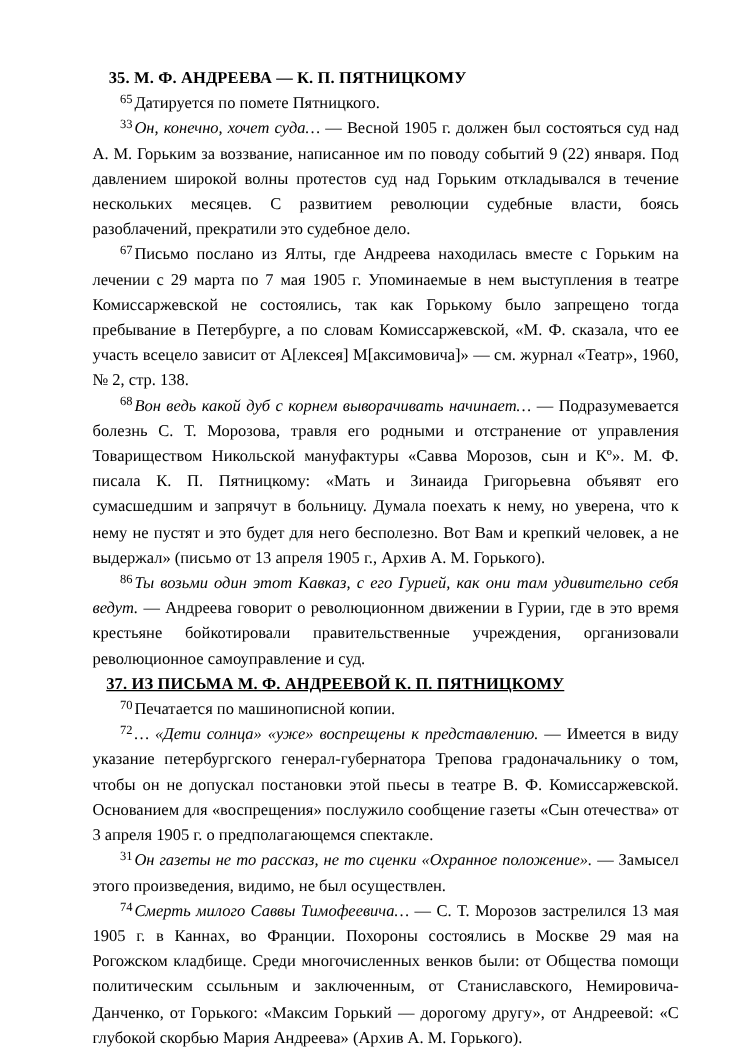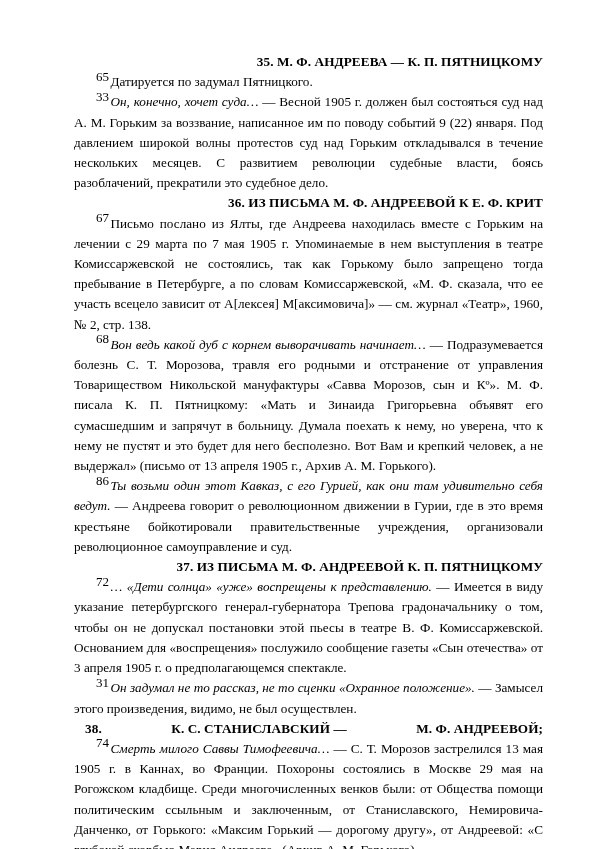--- a/index.html
+++ b/index.html
@@ -18,30 +18,30 @@
     position: relative;
     width: 600px;
     height: 849px;
     box-sizing: border-box;
     padding: 52px 57px 0 74px;
   }
 
   h2.heading {
     font-size: 13.2px;
     font-weight: bold;
-    text-align: right;
+    text-align: left;
     margin: 0 0 0 0;
     padding: 0;
     line-height: 20.2px;
     letter-spacing: 0.1px;
     white-space: nowrap;
   }
   h2.heading.indent-1 { padding-left: 13px; }
   h2.heading.indent-2 { padding-left: 11px; }
-  h2.heading.indent-3 { padding-left: 11px; }
+  h2.heading.indent-3 { padding-left: 11px; text-decoration: underline; }
 
   
   h2.heading.justified {
     display: flex;
     justify-content: space-between;
     padding-left: 11px;
     padding-right: 0px;
     white-space: nowrap;
   }
 
@@ -49,78 +49,75 @@
     font-size: 13.2px;
     line-height: 20.2px;
     text-align: justify;
     text-justify: inter-word;
     margin: 0;
     text-indent: 22px;
     hyphens: none;
   }
 
   sup.fn {
-    font-size: 13px;
+    font-size: 10px;
     vertical-align: 0.42em;
     line-height: 0;
     padding-right: 1.5px;
     margin-top: 20px;
   }
   i, .it { font-style: italic; }
 
   a.doclink {
     color: #3333aa;
     text-decoration: underline;
   }
 </style>
 </head>
 <body>
 
 <div id="page">
 
   <h2 class="heading indent-1">35. М. Ф. АНДРЕЕВА — К. П. ПЯТНИЦКОМУ</h2>
 
   <p class="note">
-    <sup class="fn">65</sup><span>Датируется по задумал Пятницкого.</span>
+    <sup class="fn">65</sup><span>Датируется по помете Пятницкого.</span>
   </p>
 
   <p class="note">
     <sup class="fn">33</sup><i class="it">Он, конечно, хочет суда…</i><span> — Весной 1905 г. должен был состояться суд над А. М. Горьким за воззвание, написанное им по поводу событий 9 (22) января. Под давлением широкой волны протестов суд над Горьким откладывался в течение нескольких месяцев. С развитием революции судебные власти, боясь разоблачений, прекратили это судебное дело.</span>
   </p>
 
-  <h2 class="heading indent-2">36. ИЗ ПИСЬМА М. Ф. АНДРЕЕВОЙ К Е. Ф. КРИТ</h2>
 
   <p class="note">
     <sup class="fn">67</sup><span>Письмо послано из Ялты, где Андреева находилась вместе с Горьким на лечении с 29 марта по 7 мая 1905 г. Упоминаемые в нем выступления в театре Комиссаржевской не состоялись, так как Горькому было запрещено тогда пребывание в Петербурге, а по словам Комиссаржевской, «М. Ф. сказала, что ее участь всецело зависит от А[лексея] М[аксимовича]» — см. журнал «Театр», 1960, № 2, стр. 138.</span>
   </p>
 
   <p class="note">
     <sup class="fn">68</sup><i class="it">Вон ведь какой дуб с корнем выворачивать начинает…</i><span> — Подразумевается болезнь С. Т. Морозова, травля его родными и отстранение от управления Товариществом Никольской мануфактуры «Савва Морозов, сын и Кº». М. Ф. писала К. П. Пятницкому: «Мать и Зинаида Григорьевна объявят его сумасшедшим и запрячут в больницу. Думала поехать к нему, но уверена, что к нему не пустят и это будет для него бесполезно. Вот Вам и крепкий человек, а не выдержал» (письмо от 13 апреля 1905 г., Архив А. М. Горького).</span>
   </p>
 
   <p class="note">
     <sup class="fn">86</sup><i class="it">Ты возьми один этот Кавказ, с его Гурией, как они там удивительно себя ведут.</i><span> — Андреева говорит о революционном движении в Гурии, где в это время крестьяне бойкотировали правительственные учреждения, организовали революционное самоуправление и суд.</span>
   </p>
 
   <h2 class="heading indent-3">37. ИЗ ПИСЬМА М. Ф. АНДРЕЕВОЙ К. П. ПЯТНИЦКОМУ</h2>
 
+  <p class="note">
+    <sup class="fn">70</sup><span>Печатается по машинописной копии.</span>
+  </p>
 
 
   <p class="note">
     <sup class="fn">72</sup><i class="it">… «Дети солнца» «уже» воспрещены к представлению.</i><span> — Имеется в виду указание петербургского генерал-губернатора Трепова градоначальнику о том, чтобы он не допускал постановки этой пьесы в театре В. Ф. Комиссаржевской. Основанием для «воспрещения» послужило сообщение газеты «Сын отечества» от 3 апреля 1905 г. о предполагающемся спектакле.</span>
   </p>
 
   <p class="note">
-    <sup class="fn">31</sup><i class="it">Он задумал не то рассказ, не то сценки «Охранное положение».</i><span> — Замысел этого произведения, видимо, не был осуществлен.</span>
+    <sup class="fn">31</sup><i class="it">Он газеты не то рассказ, не то сценки «Охранное положение».</i><span> — Замысел этого произведения, видимо, не был осуществлен.</span>
   </p>
 
-  <h2 class="heading justified">
-    <span>38.</span>
-    <span>К. С. СТАНИСЛАВСКИЙ —</span>
-    <span>М. Ф. АНДРЕЕВОЙ;</span>
-  </h2>
 
 
   <p class="note">
     <sup class="fn">74</sup><i class="it">Смерть милого Саввы Тимофеевича…</i><span> — С. Т. Морозов застрелился 13 мая 1905 г. в Каннах, во Франции. Похороны состоялись в Москве 29 мая на Рогожском кладбище. Среди многочисленных венков были: от Общества помощи политическим ссыльным и заключенным, от Станиславского, Немировича-Данченко, от Горького: «Максим Горький — дорогому другу», от Андреевой: «С глубокой скорбью Мария Андреева» (Архив А. М. Горького).</span>
   </p>
 
 </div>
 
 </body></html>

